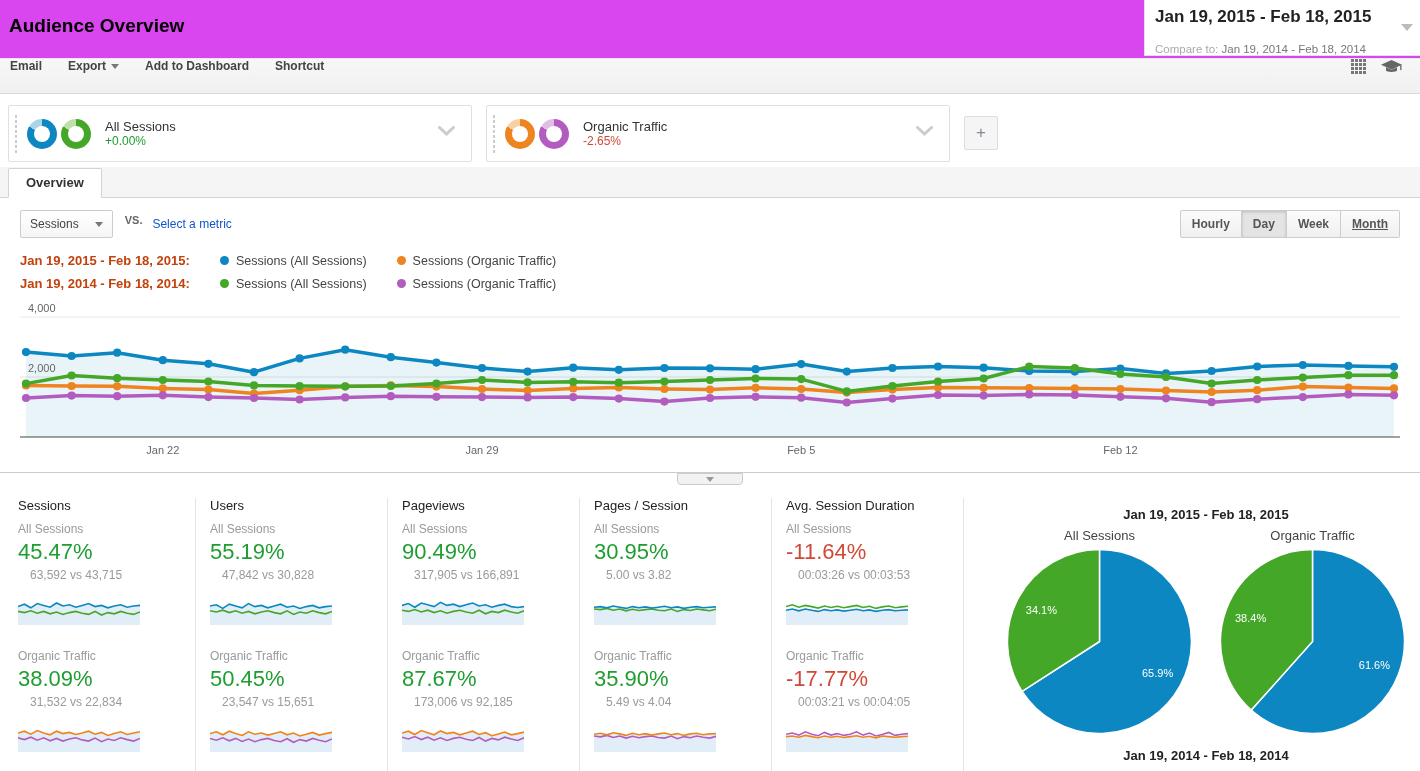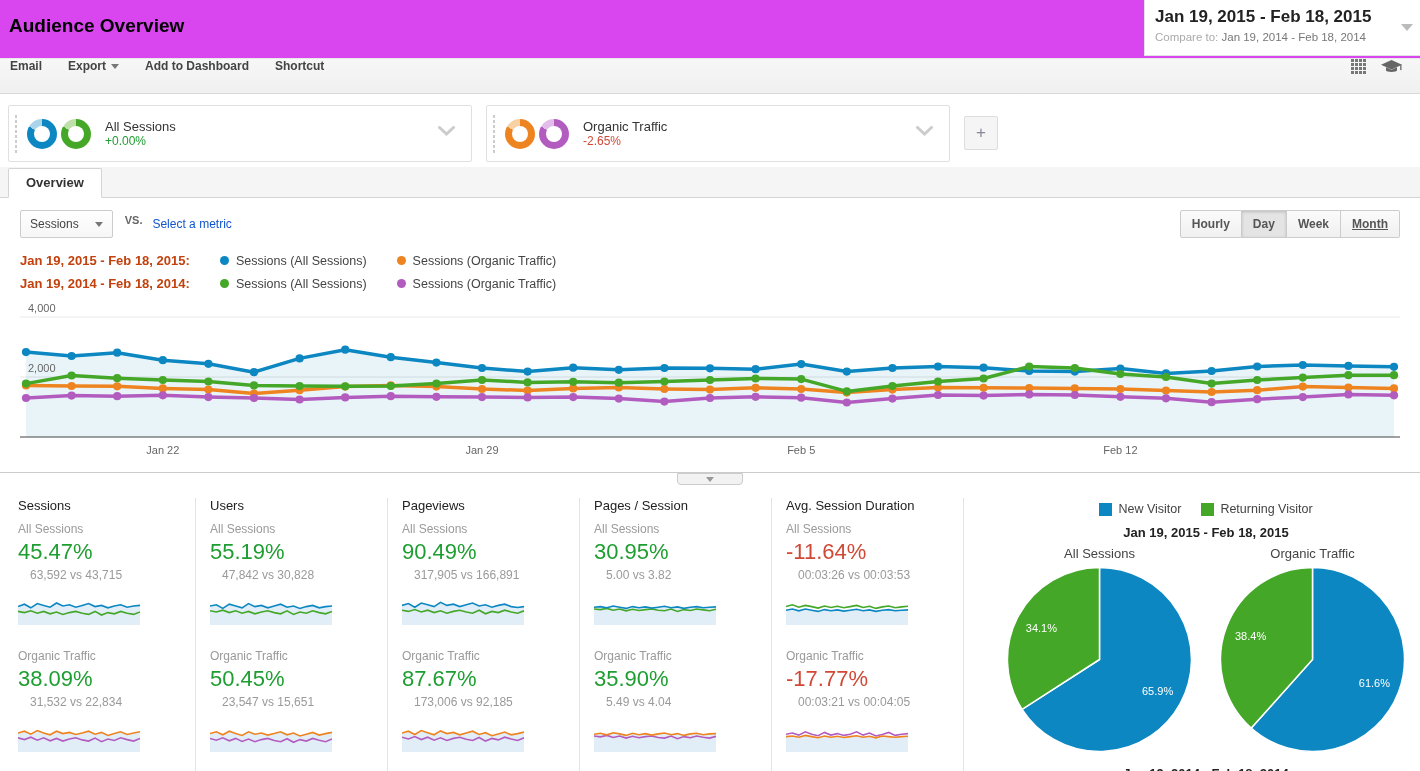--- a/index.html
+++ b/index.html
@@ -5,21 +5,21 @@
   * { box-sizing: border-box; margin: 0; padding: 0; }
   html,body { width:1420px; height:771px; overflow:hidden; background:#fff;
     font-family:"Liberation Sans", sans-serif; color:#333; }
 
   
   .header { position:relative; height:58px; background:#d946ef; }
   .page-title { position:absolute; left:9px; top:15px; font-size:19px; font-weight:bold; color:#000; }
   .date-box { position:absolute; right:0; top:0; width:276px; height:56px; background:#fff;
     border-left:1px solid #e2e2e2; border-bottom:1px solid #e2e2e2; padding:7px 26px 0 10px; }
   .date-main { font-size:17px; font-weight:bold; color:#222; white-space:nowrap; }
-  .date-compare { font-size:11.5px; color:#aaa; white-space:nowrap; margin-top:4px; }
+  .date-compare { font-size:11.5px; color:#aaa; white-space:nowrap; margin-top:16px; }
   .date-compare .rng { color:#777; }
   .date-arrow { position:absolute; right:7px; top:24px; width:0; height:0;
     border-left:6px solid transparent; border-right:6px solid transparent; border-top:7px solid #bbb; }
 
   
   .toolbar { height:36px; background:linear-gradient(#f7f7f7,#f0f0f0);
     border-top:1px solid #e9e9e9; border-bottom:1px solid #d9d9d9;
     display:flex; align-items:flex-start; padding:0 10px; gap:26px; }
   .tb-item { font-size:12px; font-weight:bold; color:#444; cursor:pointer; display:flex; align-items:center; gap:5px; }
   .caret { width:0; height:0; border-left:4px solid transparent; border-right:4px solid transparent;
@@ -490,24 +490,20 @@
             <svg width="122" height="34" viewBox="0 0 122 34" style="display:block">
               <path d="M0.0,18.6 L 6.4,18.0 L 12.8,19.2 L 19.3,17.4 L 25.7,18.6 L 32.1,19.8 L 38.5,18.0 L 44.9,19.2 L 51.4,18.3 L 57.8,19.5 L 64.2,18.6 L 70.6,17.7 L 77.1,19.2 L 83.5,18.3 L 89.9,19.8 L 96.3,18.0 L 102.7,18.6 L 109.2,19.2 L 115.6,18.6 L 122.0,18.3 L 122,34 L 0,34 Z" fill="#e2eef7"></path>
               <polyline points="0.0,16.2 6.4,15.0 12.8,17.1 19.3,13.8 25.7,16.2 32.1,17.7 38.5,14.4 44.9,17.1 51.4,15.6 57.8,17.4 64.2,16.2 70.6,13.8 77.1,17.1 83.5,15.0 89.9,18.0 96.3,16.5 102.7,14.4 109.2,17.4 115.6,16.2 122.0,15.6" fill="none" stroke="#b35cc0" stroke-width="1.6"></polyline>
               <polyline points="0.0,18.6 6.4,18.0 12.8,19.2 19.3,17.4 25.7,18.6 32.1,19.8 38.5,18.0 44.9,19.2 51.4,18.3 57.8,19.5 64.2,18.6 70.6,17.7 77.1,19.2 83.5,18.3 89.9,19.8 96.3,18.0 102.7,18.6 109.2,19.2 115.6,18.6 122.0,18.3" fill="none" stroke="#ee8420" stroke-width="1.6"></polyline>
             </svg>
           </div>
        </div>
       </div>
     </div>
   <div class="pie-section">
-    <div class="pie-legend" id="pie-legend">
-        <span class="pie-legend-item"><span class="pie-legend-swatch" style="background:#0c87c1"></span>New Visitor</span>
-        <span class="pie-legend-item"><span class="pie-legend-swatch" style="background:#44a728"></span>Returning Visitor</span>
-      </div>
     <div class="pie-period">Jan 19, 2015 - Feb 18, 2015</div>
     <div class="pie-row" id="pie-row">
         <div class="pie-group">
           <div class="pie-label">All Sessions</div>
           <div><svg width="187" height="187" viewBox="0 0 187 187">
               <path d="M93.5,93.5 L93.5,1.5 A92,92 0 1 1 16.1,143.3 Z" fill="#0c87c1" stroke="#fff" stroke-width="1.5"></path>
               <path d="M93.5,93.5 L16.1,143.3 A92,92 0 0 1 93.5,1.5 Z" fill="#44a728" stroke="#fff" stroke-width="1.5"></path>
               <text x="151.6" y="129.2" font-size="11" fill="#fff" text-anchor="middle">65.9%</text>
               <text x="35.4" y="65.8" font-size="11" fill="#fff" text-anchor="middle">34.1%</text>
             </svg></div>

